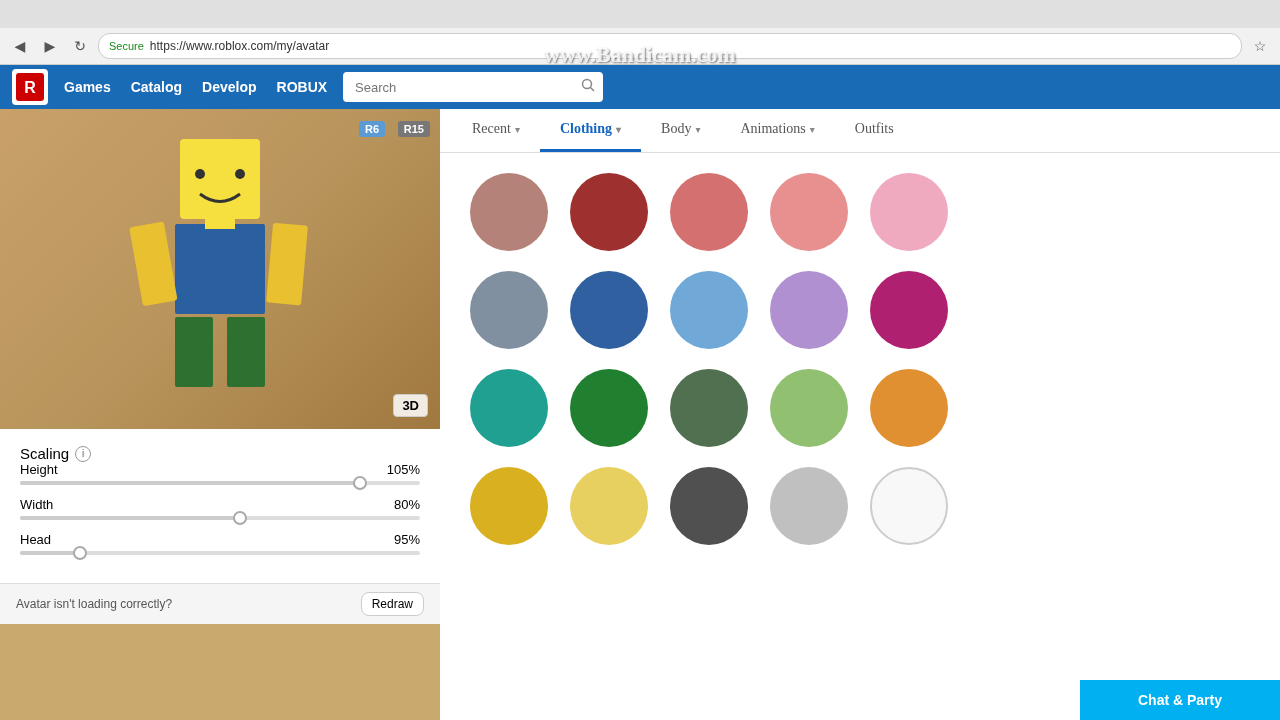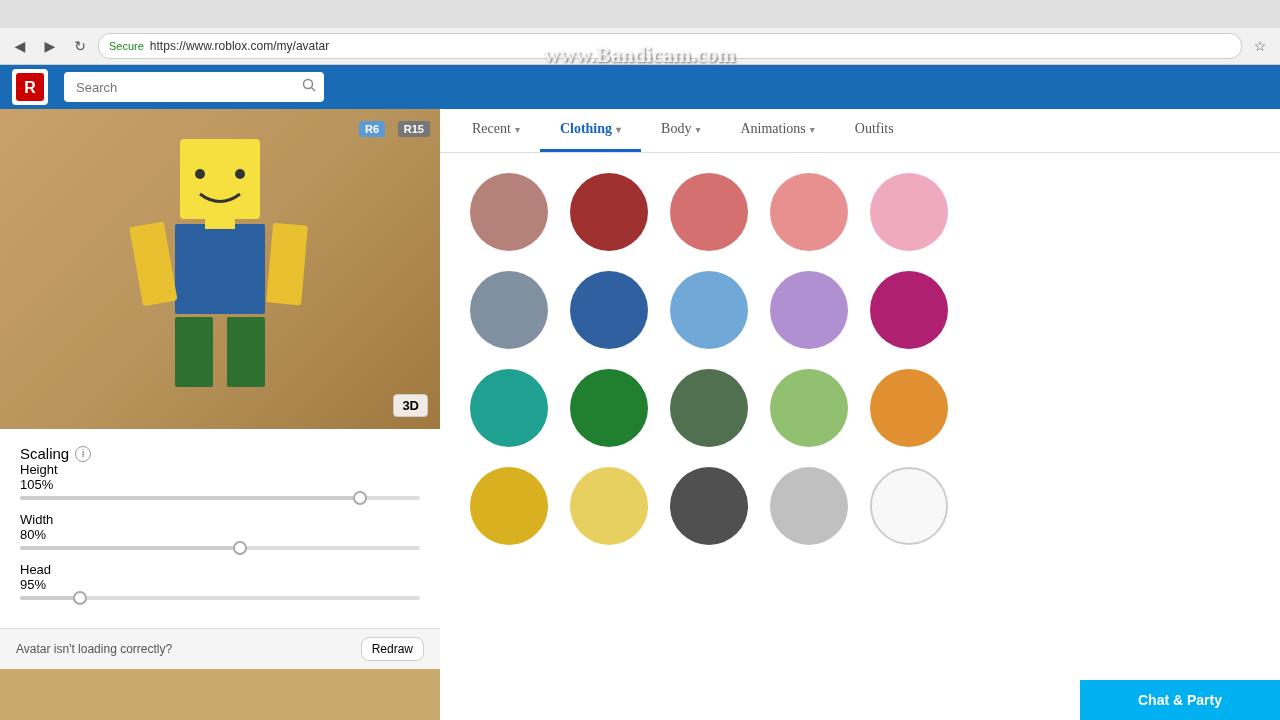--- a/index.html
+++ b/index.html
@@ -202,21 +202,21 @@
       border: 1px solid #999;
       border-radius: 50%;
       display: inline-flex; align-items: center; justify-content: center;
       font-size: 10px; color: #666; cursor: pointer;
     }
     .slider-row {
       margin-bottom: 12px;
     }
     .slider-label-row {
       display: flex; justify-content: space-between;
-      font-size: 13px; margin-bottom: 4px; flex-direction: column;
+      font-size: 13px; margin-bottom: 4px;
     }
     .slider-track {
       width: 100%;
       height: 4px;
       background: #ddd;
       border-radius: 2px;
       position: relative;
     }
     .slider-fill {
       height: 100%;
@@ -348,20 +348,26 @@
 </div>
 
 <div class="bandicam-watermark">www.Bandicam.com</div>
 
 <div class="roblox-nav">
   <div class="roblox-logo">
     <svg width="28" height="28" viewBox="0 0 28 28">
       <rect width="28" height="28" fill="#cc0000" rx="3"></rect>
       <text x="14" y="20" text-anchor="middle" fill="white" font-size="16" font-weight="bold" font-family="Arial">R</text>
     </svg>
+  </div>
+  <div class="roblox-nav-links">
+    <a class="roblox-nav-link">Games</a>
+    <a class="roblox-nav-link">Catalog</a>
+    <a class="roblox-nav-link">Develop</a>
+    <a class="roblox-nav-link">ROBUX</a>
   </div>
   <div class="roblox-search">
     <input type="text" placeholder="Search" style="">
     <span class="search-icon-svg">
       <svg width="14" height="14" viewBox="0 0 14 14" fill="none">
         <circle cx="6" cy="6" r="4.5" stroke="#888" stroke-width="1.5"></circle>
         <line x1="9.5" y1="9.5" x2="13" y2="13" stroke="#888" stroke-width="1.5"></line>
       </svg>
     </span>
   </div>

